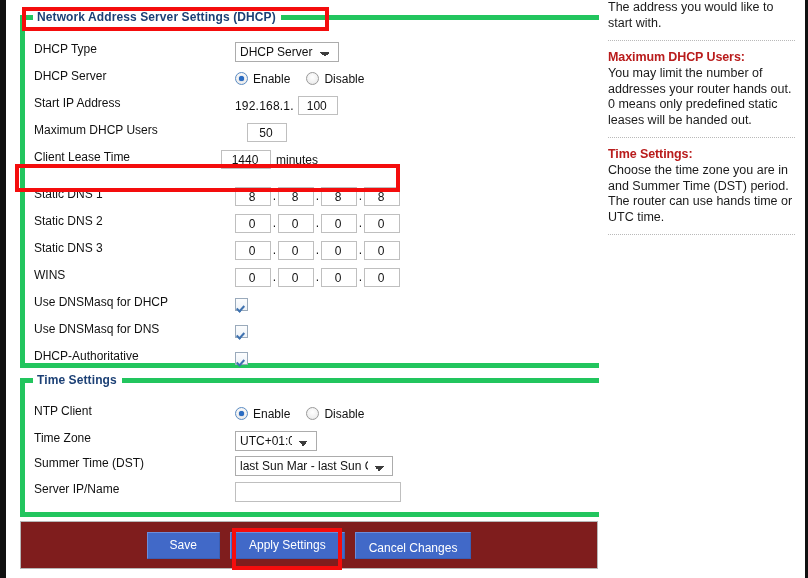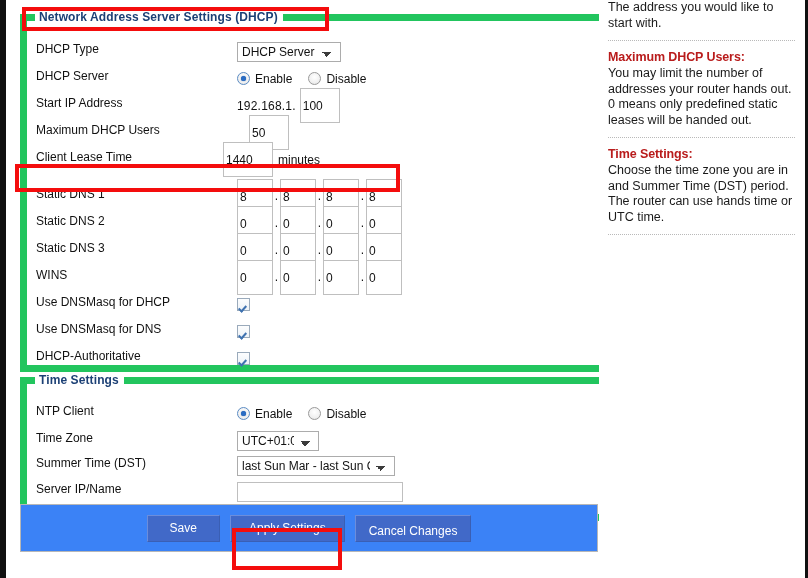--- a/index.html
+++ b/index.html
@@ -42,21 +42,21 @@
   .main-col {
     position: absolute;
     left: 0; top: 0;
     width: 593px;
     height: 578px;
     background: #ffffff;
   }
 
   fieldset.section {
     position: absolute;
-    border: 7px solid #22c55e;
+    border: 5px solid #22c55e;
     margin: 0;
     padding: 0;
     background: #ffffff;
   }
   fieldset.section > legend {
     margin-left: 8px;
     padding: 0 5px 0 4px;
     font-size: 12px;
     font-weight: bold;
     color: #1c4075;
@@ -123,24 +123,24 @@
     padding-right: 24px;
   }
   #tz-select { width: 82px; }
   #dst-select { width: 158px; }
   #dhcptype-select { width: 104px; }
 
   input.txt {
     font-family: "Liberation Sans", sans-serif;
     font-size: 12px;
     color: #111;
-    height: 35px;
+    height: 19px;
     border: 1px solid #bfbfbf;
     background: #ffffff;
-    text-align: left;
+    text-align: center;
     padding: 0 4px 0 2px;
     box-sizing: border-box;
     border-radius: 0;
     outline: none;
   }
   .octet { width: 36px; }
   .dot {
     display: inline-block;
     width: 7px;
     text-align: center;
@@ -218,24 +218,24 @@
     width: 3px; height: 6px;
     border: solid #3f72b0;
     border-width: 0 2px 2px 0;
     transform: rotate(42deg);
   }
 
   
   .btnbar {
     position: absolute;
     left: 14px;
-    top: 504px;
+    top: 521px;
     width: 578px;
     height: 48px;
-    background: #3b82f6;
+    background: #7f1d1d;
     border: 1px solid #b7b7b7;
     box-sizing: border-box;
   }
   .btnbar-inner {
     position: absolute;
     left: 0; top: 0;
     width: 100%; height: 100%;
     display: flex;
     align-items: center;
     justify-content: center;

